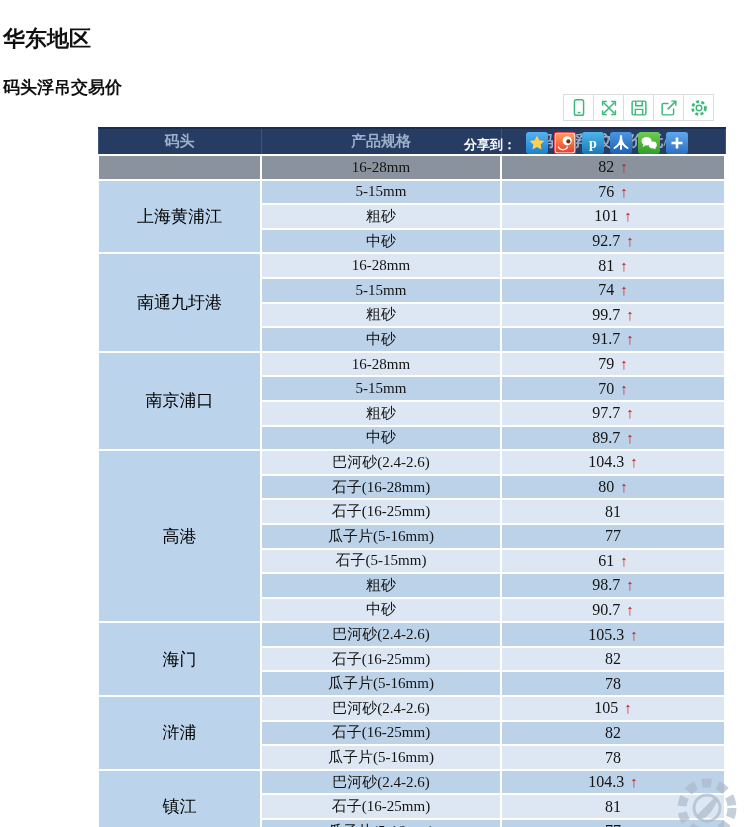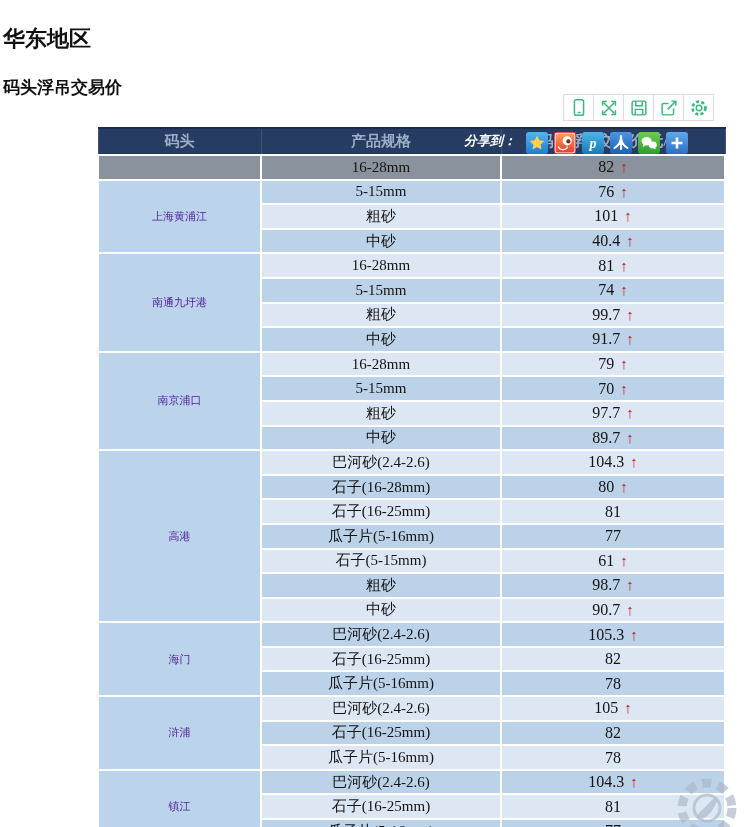--- a/index.html
+++ b/index.html
@@ -17,26 +17,26 @@
   
   .tablewrap{position:absolute;left:97px;top:107px;width:627px;}
   table{border-collapse:collapse;width:627px;table-layout:fixed;}
   thead th{height:25px;background:#273C63;color:#9CAEC9;font-family:Liberation Serif, serif;
            font-weight:bold;font-size:15px;border:1px solid #41557c;border-top:2px solid #1B2C4E;padding:0;}
   tbody td{height:22.6px;border:2px solid #ffffff;padding:0;text-align:center;
            font-family:"Liberation Serif",serif;font-size:15px;color:#141414;overflow:hidden;}
   td.row-light{background:#DCE7F3;}
   td.row-dark{background:#BCD2E9;}
   td.row-hover{background:#8A939D;}
-  td.dock-cell{background:#BCD4EB;color:#4c1d95;font-size:11px;}
+  td.dock-cell{background:#BCD4EB;color:#000000;font-size:17px;}
   .price-cell{font-size:16px;}
   .arrow{color:#C21E1E;margin-left:6px;font-size:15px;}
 
   
-  .share-popup{position:absolute;left:464px;top:112px;display:flex;align-items:flex-start;z-index:5;font-style:italic;}
+  .share-popup{position:absolute;left:464px;top:112px;display:flex;align-items:flex-end;z-index:5;}
   .share-label{color:#ffffff;font-weight:bold;font-size:13px;margin-right:4px;}
   .share-icon{width:22px;height:22px;margin-left:6px;cursor:pointer;display:block;}
 
   
   .watermark{position:absolute;right:6px;bottom:2px;display:flex;align-items:center;opacity:.85;
              pointer-events:none;}
   .wm-text{margin-left:6px;text-align:left;}
   .wm-name{font-size:29px;font-weight:bold;letter-spacing:2px;color:rgba(188,199,213,0.55);
            -webkit-text-stroke:1.2px rgba(170,184,200,0.9);line-height:30px;
            font-family:"Liberation Sans",sans-serif;}
@@ -118,21 +118,21 @@
             <td class="dock-cell" rowspan="3">上海黄浦江</td>
             <td class="row-dark">5-15mm</td>
             <td class="row-dark price-cell"><span>76</span><span class="arrow">↑</span></td>
           </tr>
           <tr>
             <td class="row-light">粗砂</td>
             <td class="row-light price-cell"><span>101</span><span class="arrow">↑</span></td>
           </tr>
           <tr>
             <td class="row-dark">中砂</td>
-            <td class="row-dark price-cell"><span>40.4</span><span class="arrow">↑</span></td>
+            <td class="row-dark price-cell"><span>92.7</span><span class="arrow">↑</span></td>
           </tr>
           <tr>
             <td class="dock-cell" rowspan="4">南通九圩港</td>
             <td class="row-light">16-28mm</td>
             <td class="row-light price-cell"><span>81</span><span class="arrow">↑</span></td>
           </tr>
           <tr>
             <td class="row-dark">5-15mm</td>
             <td class="row-dark price-cell"><span>74</span><span class="arrow">↑</span></td>
           </tr>

